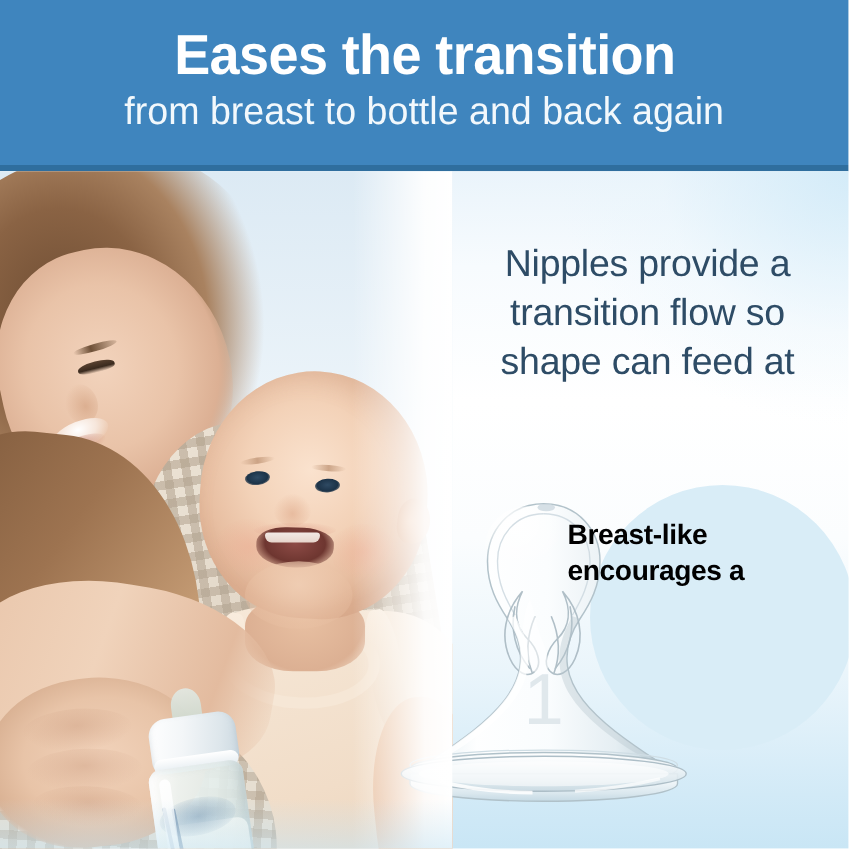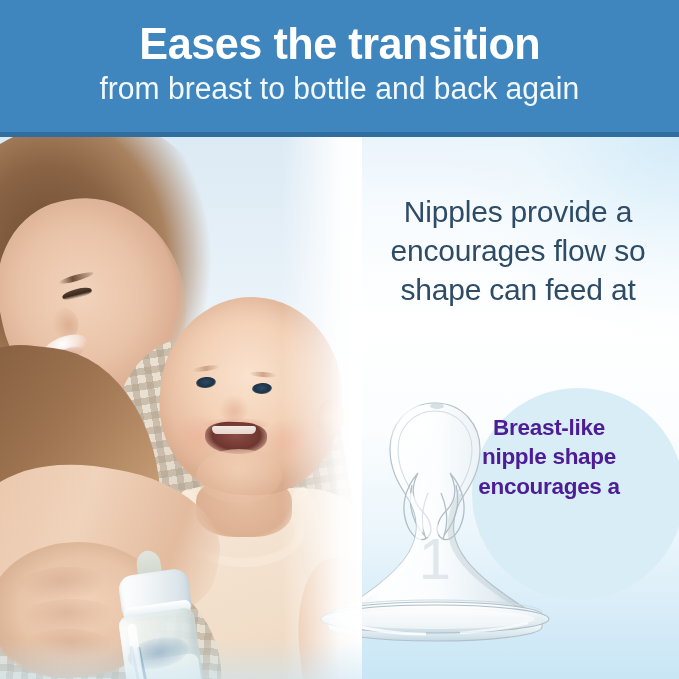--- a/index.html
+++ b/index.html
@@ -461,27 +461,26 @@
   .callout-circle {
     position: absolute;
     left: 472px; top: 388px;
     width: 212px; height: 212px;
     background: #d9edf7;
     border-radius: 50%;
     z-index: 10;
   }
   .callout-text {
     position: absolute;
-    left: 464px; top: 413px;
+    left: 454px; top: 413px;
     width: 170px;
-    text-align: center;
     font-size: 22.5px;
     font-weight: bold;
     line-height: 1.30;
-    color: #4c1d95;
+    color: #000000;
     letter-spacing: -0.3px;
     z-index: 25;
   }
   .callout-text span { display: block; }
 
   
   .product {
     position: absolute;
     left: 300px; top: 393px;
     width: 270px; height: 250px;
@@ -559,21 +558,21 @@
     <div class="mom-finger" style="left:18px; top:430px; width:88px; height:34px; transform:rotate(-4deg);"></div>
     <div class="mom-finger" style="left:22px; top:462px; width:92px; height:34px; transform:rotate(-2deg);"></div>
     <div class="mom-finger" style="left:26px; top:492px; width:88px; height:32px; transform:rotate(2deg);"></div>
 
     <div class="photo-fade"></div>
     <div class="photo-fade-bottom"></div>
   </div>
 
   <div class="body-copy">
     <span>Nipples provide a</span>
-    <span>encourages flow so</span>
+    <span>transition flow so</span>
     <span>shape can feed at</span>
   </div>
 
   <div class="callout-circle"></div>
 
   <div class="product">
     <svg width="270" height="250" viewBox="0 0 270 250" xmlns="http://www.w3.org/2000/svg">
       <defs>
         <linearGradient id="gBody" x1="0" y1="0" x2="1" y2="0">
           <stop offset="0%" stop-color="#b9c6cc" stop-opacity="0.55"></stop>
@@ -644,17 +643,16 @@
       <ellipse cx="135" cy="226" rx="114" ry="14" fill="url(#gFlange)" stroke="#adbec7" stroke-width="1.1"></ellipse>
       <ellipse cx="135" cy="226" rx="100" ry="10" fill="#ffffff" opacity="0.55"></ellipse>
 
       <path d="M52 232 C 74 238, 100 241, 126 241" fill="none" stroke="#ffffff" stroke-width="3" opacity="0.85"></path>
       <path d="M160 240 C 188 238, 212 234, 228 230" fill="none" stroke="#ffffff" stroke-width="2.5" opacity="0.7"></path>
     </svg>
   </div>
 
   <div class="callout-text">
     <span>Breast-like</span>
-    <span>nipple shape</span>
     <span>encourages a</span>
   </div>
 
 </div>
 
 </body></html>

